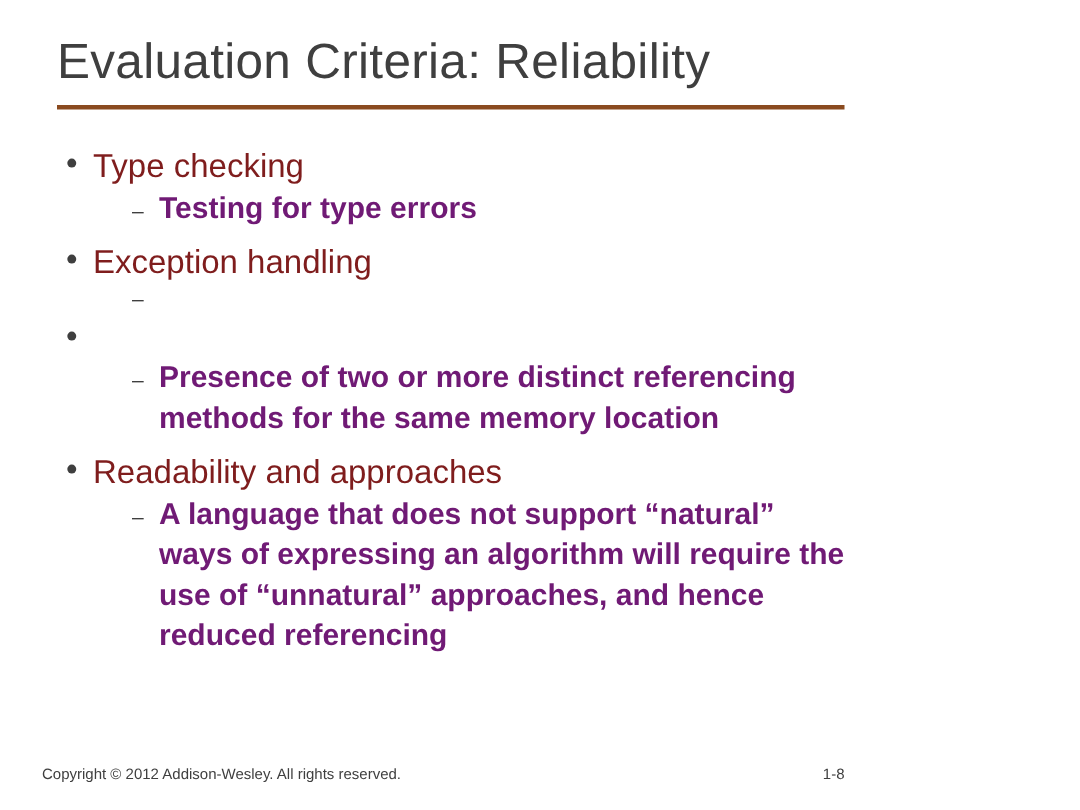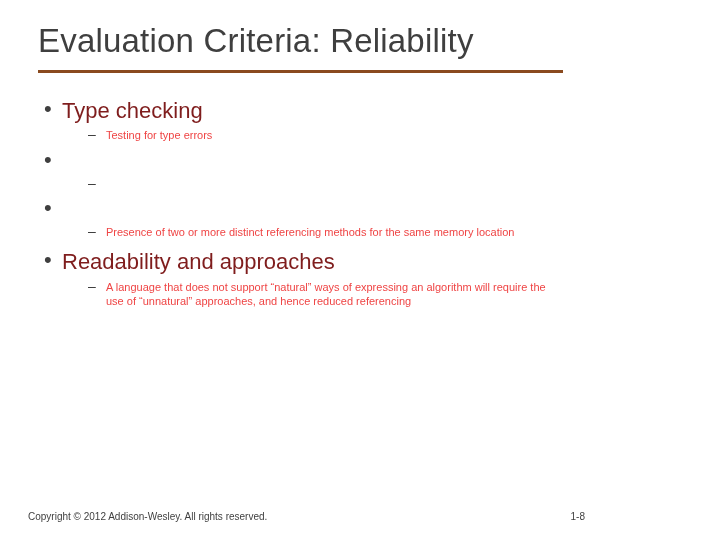--- a/index.html
+++ b/index.html
@@ -69,29 +69,30 @@
     align-items: baseline;
     margin: 0 0 2px 0;
   }
   .sub-dash {
     width: 18px;
     flex: 0 0 18px;
     font-size: 14px;
     color: #3f3f3f;
   }
   .sub-text {
-    font-size: 11px;
-    color: #ef4444;
+    font-size: 20px;
+    color: #701a75;
     line-height: 1.35;
     max-width: 560px;
+    font-weight: bold;
   }
   .footer {
     position: absolute;
     left: 28px;
-    right: 16px;
+    right: 38px;
     bottom: 18px;
     display: flex;
     justify-content: space-between;
     align-items: baseline;
     font-size: 10px;
     color: #3f3f3f;
     font-family: Arial, sans-serif;
   }
 </style>
 </head>
@@ -113,20 +114,21 @@
         <li>
           <span class="sub-dash">–</span>
           <span class="sub-text">Testing for type errors</span>
         </li>
       </ul>
     </li>
 
     <li>
       <div class="top-row">
         <span class="bullet-dot">•</span>
+        <span class="top-text">Exception handling</span>
       </div>
       <ul class="sub">
         <li>
           <span class="sub-dash">–</span>
         </li>
       </ul>
     </li>
 
     <li>
       <div class="top-row">

